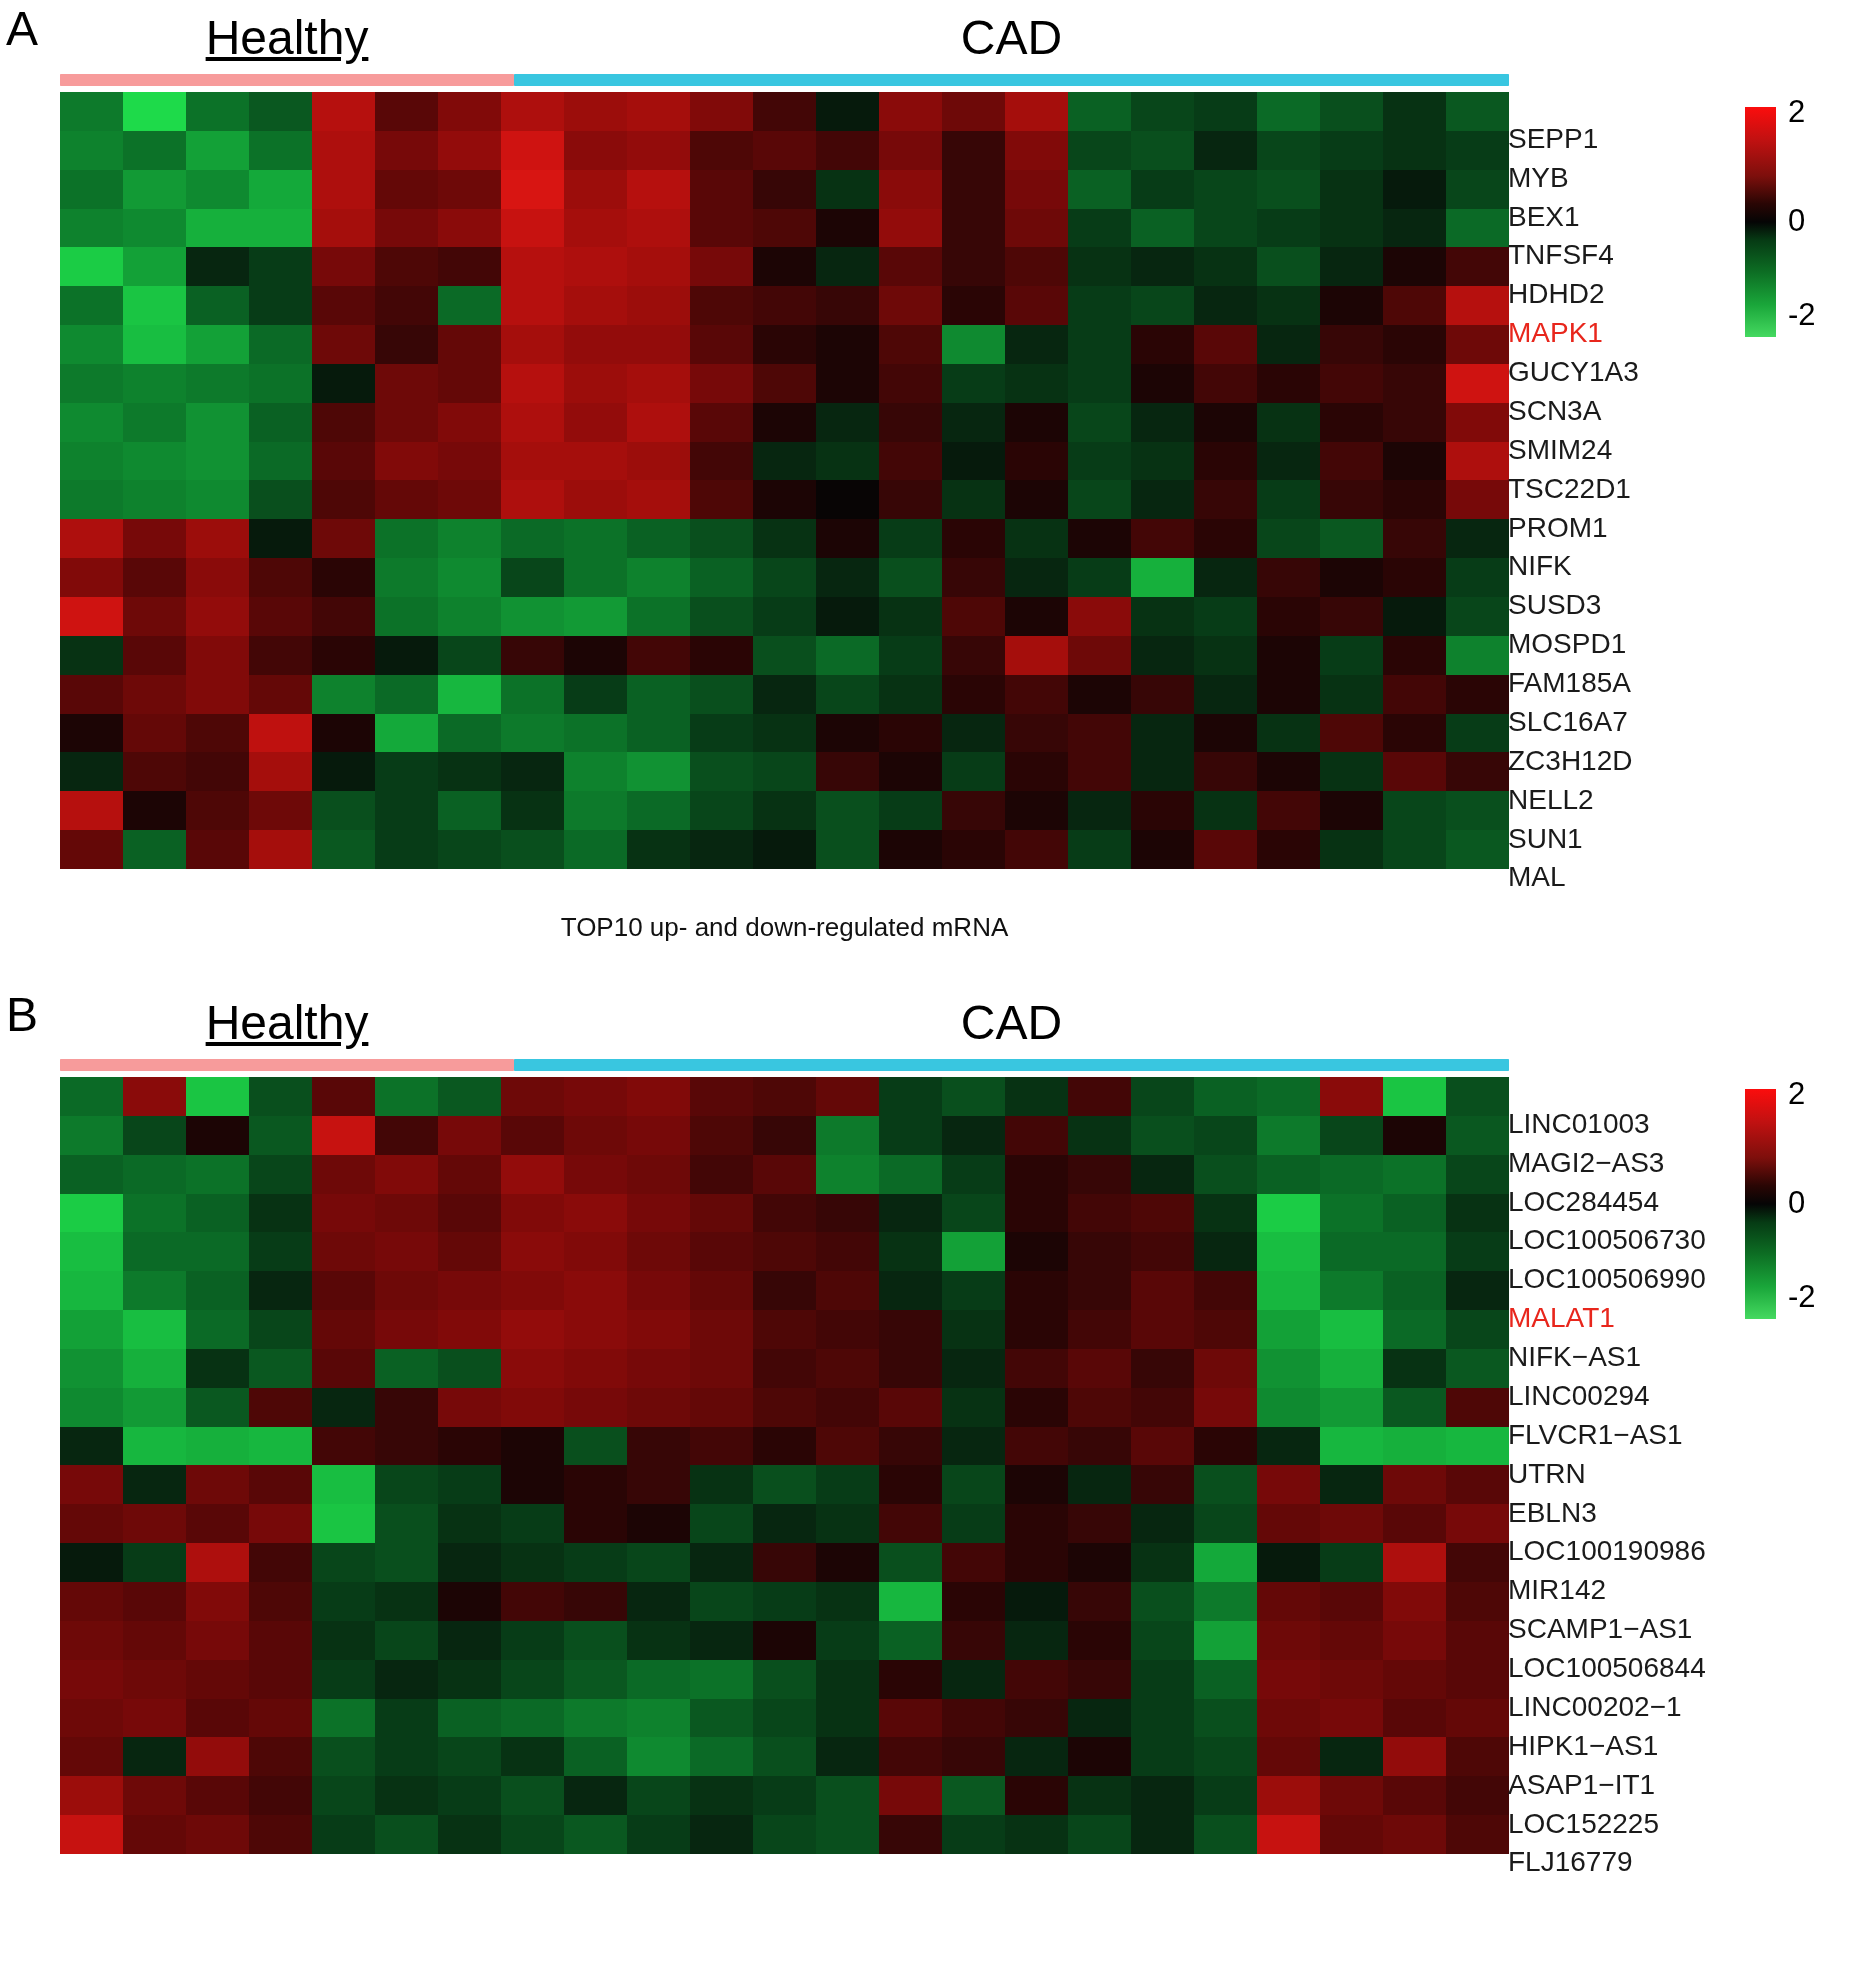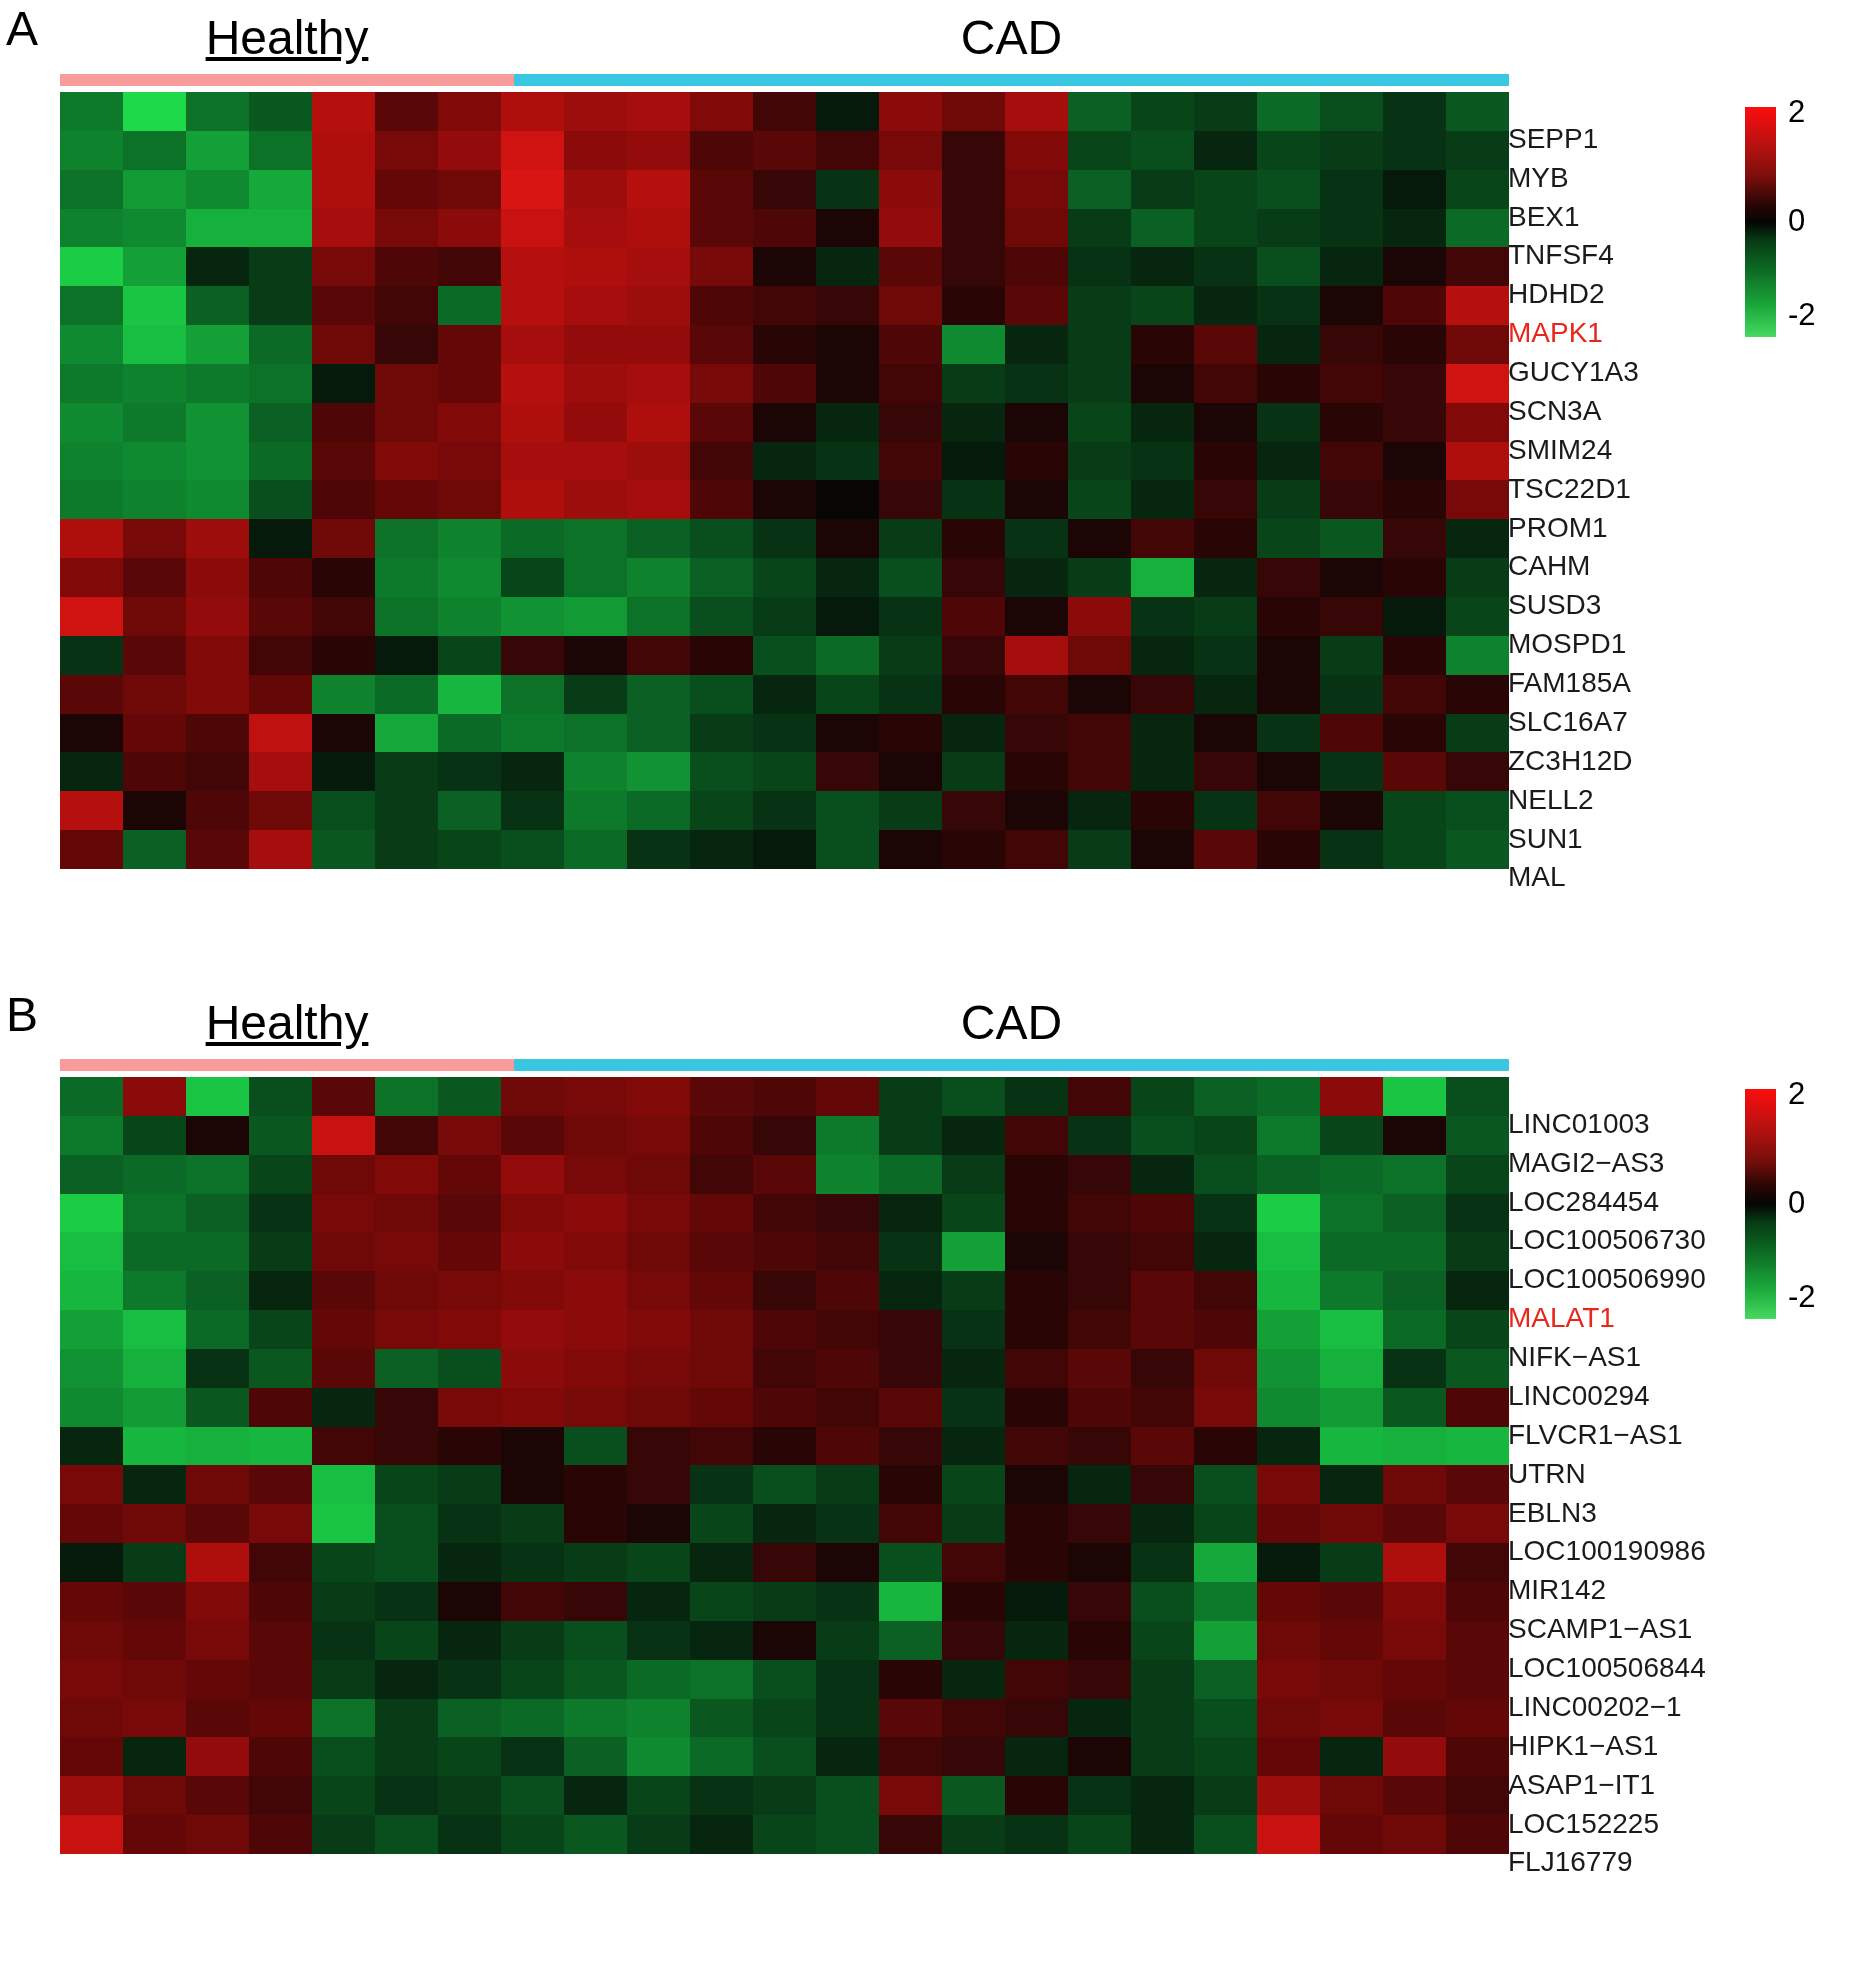--- a/index.html
+++ b/index.html
@@ -559,31 +559,32 @@
       <div class="row-label" style="top: 44px;">MYB</div>
       <div class="row-label" style="top: 83px;">BEX1</div>
       <div class="row-label" style="top: 121px;">TNFSF4</div>
       <div class="row-label" style="top: 160px;">HDHD2</div>
       <div class="row-label highlight" style="top: 199px;">MAPK1</div>
       <div class="row-label" style="top: 238px;">GUCY1A3</div>
       <div class="row-label" style="top: 277px;">SCN3A</div>
       <div class="row-label" style="top: 316px;">SMIM24</div>
       <div class="row-label" style="top: 355px;">TSC22D1</div>
       <div class="row-label" style="top: 394px;">PROM1</div>
-      <div class="row-label" style="top: 432px;">CAHM</div>
+      <div class="row-label" style="top: 432px;">NIFK</div>
       <div class="row-label" style="top: 471px;">SUSD3</div>
       <div class="row-label" style="top: 510px;">MOSPD1</div>
       <div class="row-label" style="top: 549px;">FAM185A</div>
       <div class="row-label" style="top: 588px;">SLC16A7</div>
       <div class="row-label" style="top: 627px;">ZC3H12D</div>
       <div class="row-label" style="top: 666px;">NELL2</div>
       <div class="row-label" style="top: 705px;">SUN1</div>
       <div class="row-label" style="top: 743px;">MAL</div>
     </div>
 
+  <div class="caption">TOP10 up- and down-regulated mRNA</div>
 
   <div class="legend">
     <div class="legend-bar"></div>
     <div class="legend-tick" style="top:-10.7px">2</div>
     <div class="legend-tick" style="top:98px">0</div>
     <div class="legend-tick" style="top:192px">-2</div>
   </div>
 </div>
 
 <div class="panel" id="panel-b">

